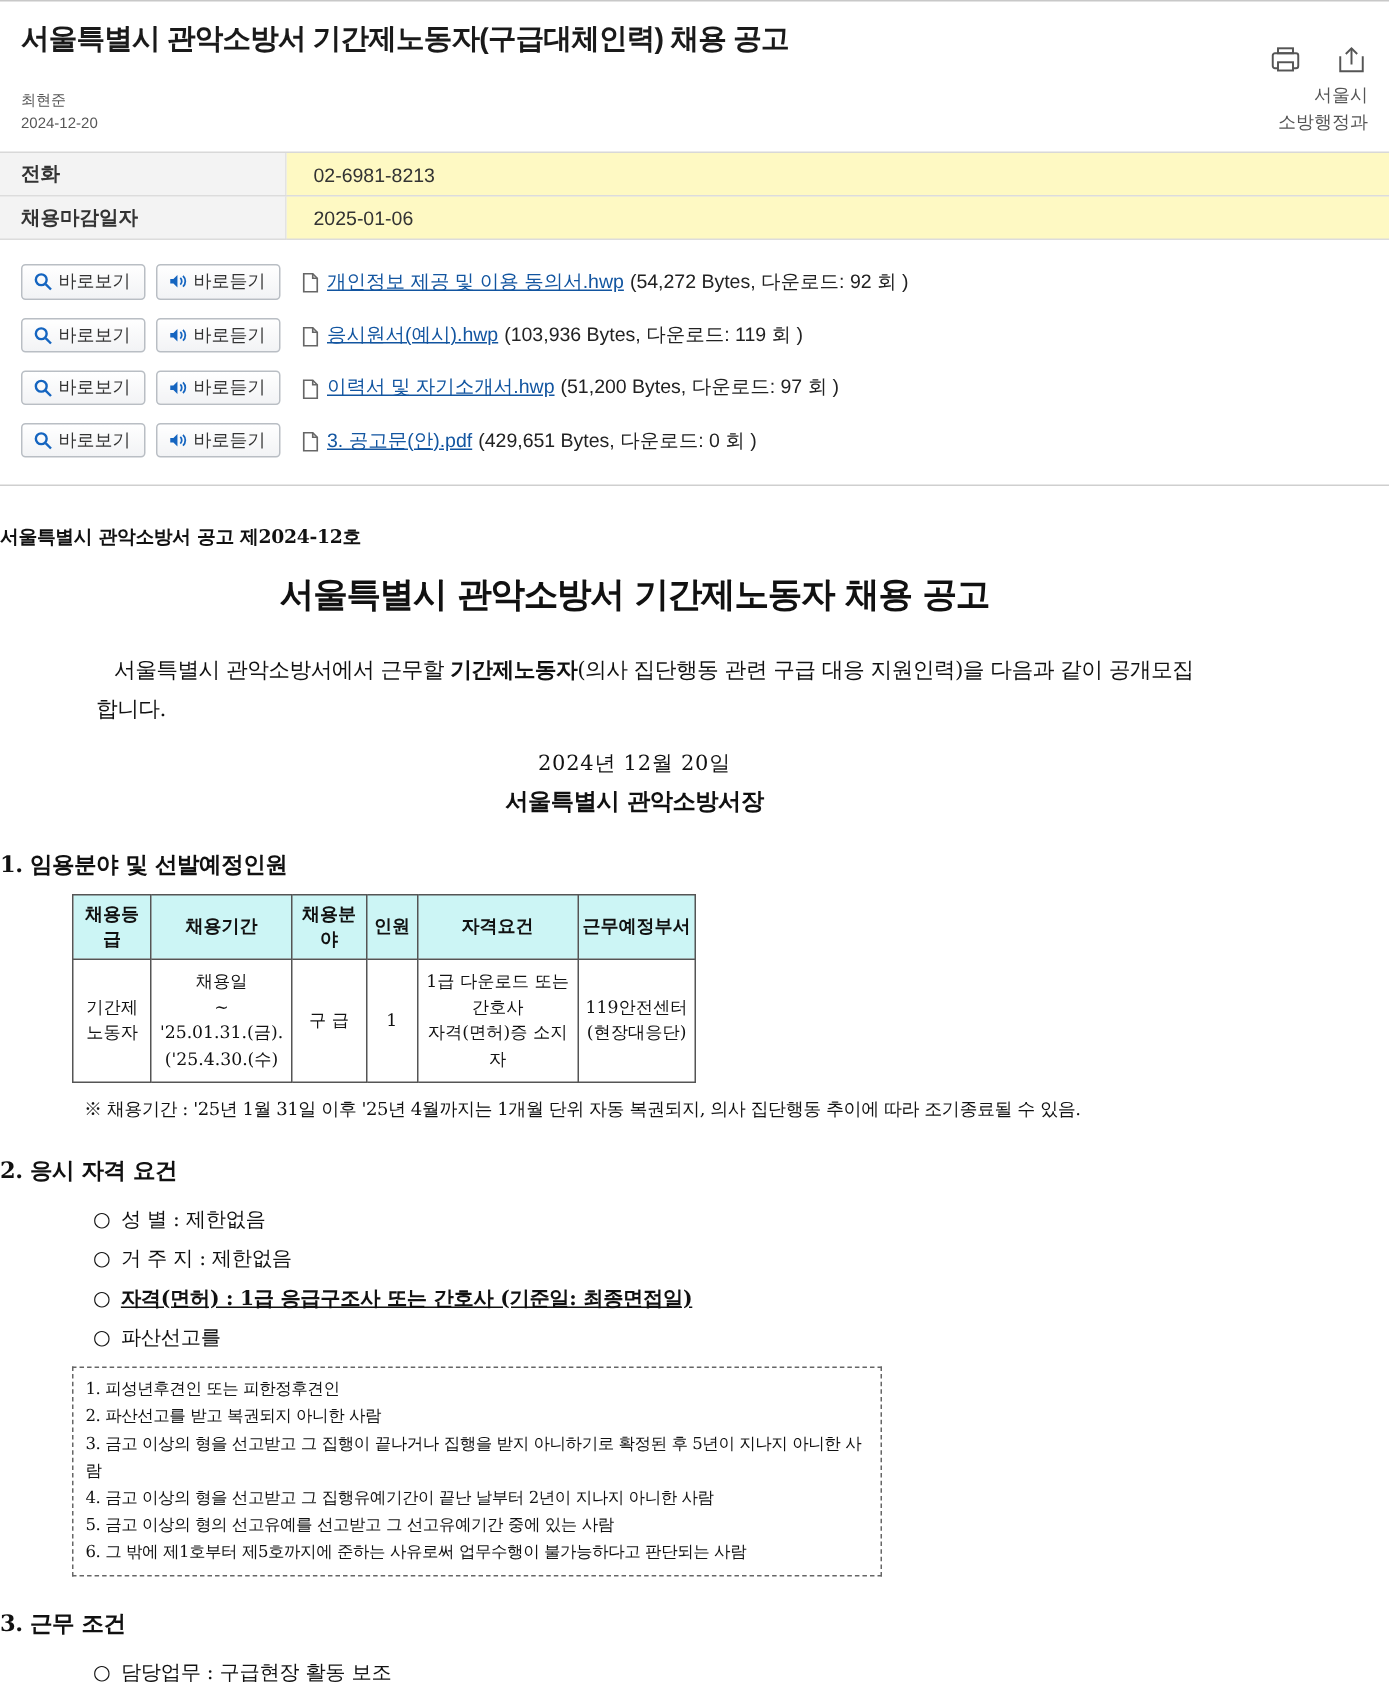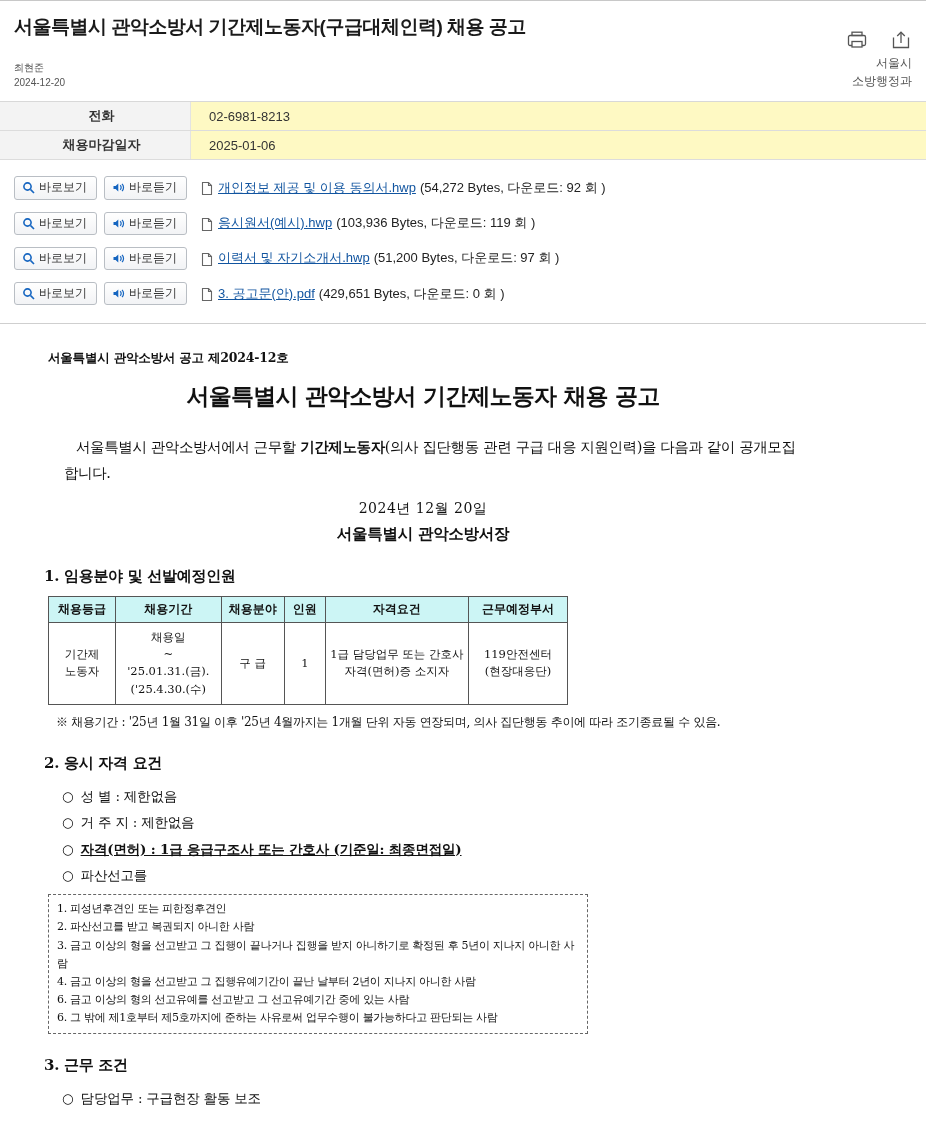--- a/index.html
+++ b/index.html
@@ -73,21 +73,21 @@
     width: 100%;
     border-collapse: collapse;
     font-size: 13px;
   }
   .info-table tr { height: 29px; }
   .info-table th {
     width: 175px;
     background: #f3f3f3;
     border-bottom: 1px solid #dcdcdc;
     border-right: 1px solid #e3e3e3;
-    text-align: center;
+    text-align: left;
     padding-left: 14px;
     font-weight: bold;
     color: #333;
     font-size: 13px;
   }
   .info-table td {
     border-bottom: 1px solid #dcdcdc;
     padding-left: 18px;
     color: #333;
     background: #fef9c3;
@@ -141,21 +141,20 @@
 
   
   .notice {
     padding: 26px 0 20px 0;
     font-family: "DejaVu Serif", "Liberation Serif", serif;
     color: #111;
   }
   .notice-head {
     font-size: 12.5px;
     font-weight: bold;
-    padding-left: 48px;
     margin-bottom: 14px;
     letter-spacing: -0.2px;
   }
   .notice-title {
     text-align: center;
     font-size: 23px;
     font-weight: bold;
     letter-spacing: -0.8px;
     margin: 0 0 22px 0;
     padding-right: 80px;
@@ -180,30 +179,29 @@
     font-size: 15.5px;
     font-weight: bold;
     margin-top: 6px;
     padding-right: 80px;
     letter-spacing: -0.3px;
   }
 
   .sec-title {
     font-size: 15px;
     font-weight: bold;
-    padding-left: 44px;
     margin: 22px 0 10px 0;
     letter-spacing: -0.3px;
   }
 
   
   .recruit-wrap { padding-left: 48px; }
   .recruit-table {
     border-collapse: collapse;
-    width: 520px;
+    width: 416px;
     font-size: 11.5px;
     text-align: center;
     border: 1px solid #555;
   }
   .recruit-table th {
     background: #ccf5f5;
     border: 1px solid #555;
     font-weight: bold;
     padding: 4px 2px;
     font-size: 12px;
@@ -451,29 +449,29 @@
         <tbody>
           <tr>
             <td style="white-space:pre-line">기간제
 노동자</td>
             <td style="white-space:pre-line">채용일
 ~
 '25.01.31.(금).
 ('25.4.30.(수)</td>
             <td>구  급</td>
             <td>1</td>
-            <td style="white-space:pre-line">1급 담당업무 또는 간호사
+            <td style="white-space:pre-line">1급 다운로드 또는 간호사
 자격(면허)증 소지자</td>
             <td style="white-space:pre-line">119안전센터
 (현장대응단)</td>
           </tr>
         </tbody>
       </table>
     </div>
-    <div class="note-line">※ 채용기간 : '25년 1월 31일 이후 '25년 4월까지는 1개월 단위 자동 연장되며, 의사 집단행동 추이에 따라 조기종료될 수 있음.</div>
+    <div class="note-line">※ 채용기간 : '25년 1월 31일 이후 '25년 4월까지는 1개월 단위 자동 복권되지, 의사 집단행동 추이에 따라 조기종료될 수 있음.</div>
 
     <div class="sec-title">2. 응시 자격 요건</div>
     <div class="bullets">
       <div class="bullet">
         <span class="mark">○</span><span>성    별 : 제한없음</span>
       </div>
       <div class="bullet">
         <span class="mark">○</span><span>거 주 지 : 제한없음</span>
       </div>
       <div class="bullet">
@@ -482,21 +480,21 @@
       <div class="bullet">
         <span class="mark">○</span><span>파산선고를</span>
       </div>
     </div>
 
     <div class="disq-box">
       <div>1. 피성년후견인 또는 피한정후견인</div>
       <div>2. 파산선고를 받고 복권되지 아니한 사람</div>
       <div>3. 금고 이상의 형을 선고받고 그 집행이 끝나거나 집행을 받지 아니하기로 확정된 후 5년이 지나지 아니한 사람</div>
       <div>4. 금고 이상의 형을 선고받고 그 집행유예기간이 끝난 날부터 2년이 지나지 아니한 사람</div>
-      <div>6. 금고 이상의 형의 선고유예를 선고받고 그 선고유예기간 중에 있는 사람</div>
+      <div>5. 금고 이상의 형의 선고유예를 선고받고 그 선고유예기간 중에 있는 사람</div>
       <div>6. 그 밖에 제1호부터 제5호까지에 준하는 사유로써 업무수행이 불가능하다고 판단되는 사람</div>
     </div>
 
     <div class="sec-title">3. 근무 조건</div>
     <div class="bullets">
       <div class="bullet">
         <span class="mark">○</span><span>담당업무 : 구급현장 활동 보조</span>
       </div>
 
     </div>

